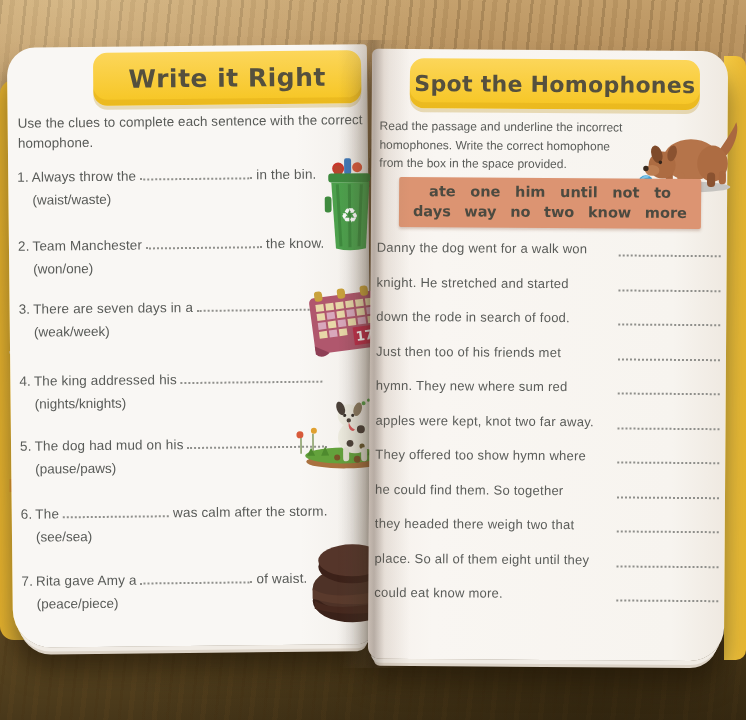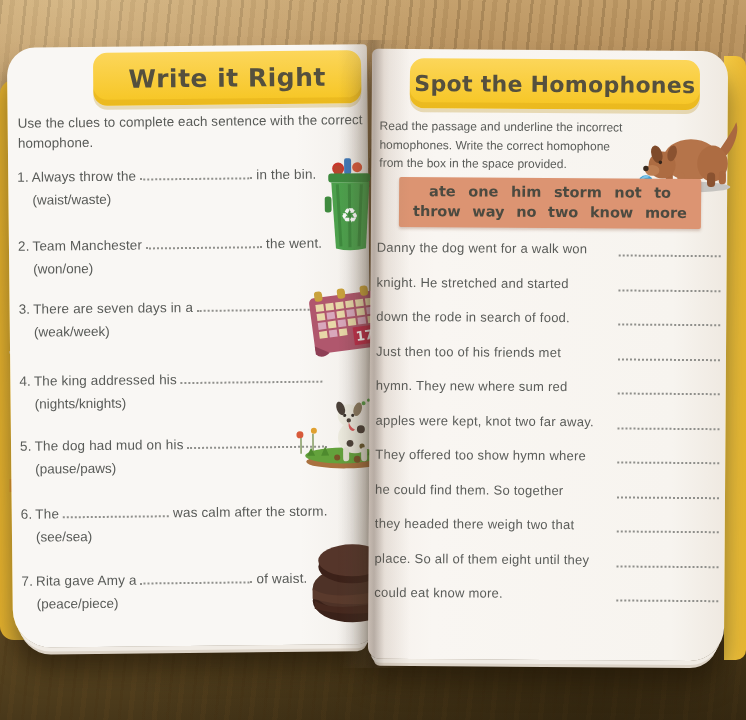--- a/index.html
+++ b/index.html
@@ -128,21 +128,21 @@
 
     <div class="q" style="top:122px">
       <div class="q-line">
         <span class="q-num">1.</span><span>Always throw the</span><span class="blank b1"></span><span>in the bin.</span>
       </div>
       <div class="clue">(waist/waste)</div>
     </div>
 
     <div class="q" style="top:191px">
       <div class="q-line">
-        <span class="q-num">2.</span><span>Team Manchester</span><span class="blank b2"></span><span>the went.</span>
+        <span class="q-num">2.</span><span>Team Manchester</span><span class="blank b2"></span><span>the know.</span>
       </div>
       <div class="clue">(won/one)</div>
     </div>
 
     <div class="q" style="top:254px">
       <div class="q-line">
         <span class="q-num">3.</span><span>There are seven days in a</span><span class="blank b3"></span><span></span>
       </div>
       <div class="clue">(weak/week)</div>
     </div>
@@ -289,26 +289,26 @@
       <circle cx="30" cy="57" r="2" fill="#33241a"></circle>
       <circle cx="14" cy="80" r="8.5" fill="#3f9fd4"></circle>
       <path d="M9,77 a8 8 0 0 1 7,-4" stroke="#7cc4e8" stroke-width="2.4" fill="none" stroke-linecap="round"></path>
     </svg>
 
     <div class="word-box">
       <div class="wb-row first">
         <span>ate</span>
         <span>one</span>
         <span>him</span>
-        <span>storm</span>
+        <span>until</span>
         <span>not</span>
         <span>to</span>
       </div>
       <div class="wb-row">
-        <span>throw</span>
+        <span>days</span>
         <span>way</span>
         <span>no</span>
         <span>two</span>
         <span>know</span>
         <span>more</span>
       </div>
     </div>
 
     <div class="passage">
       <div class="passage-row">

